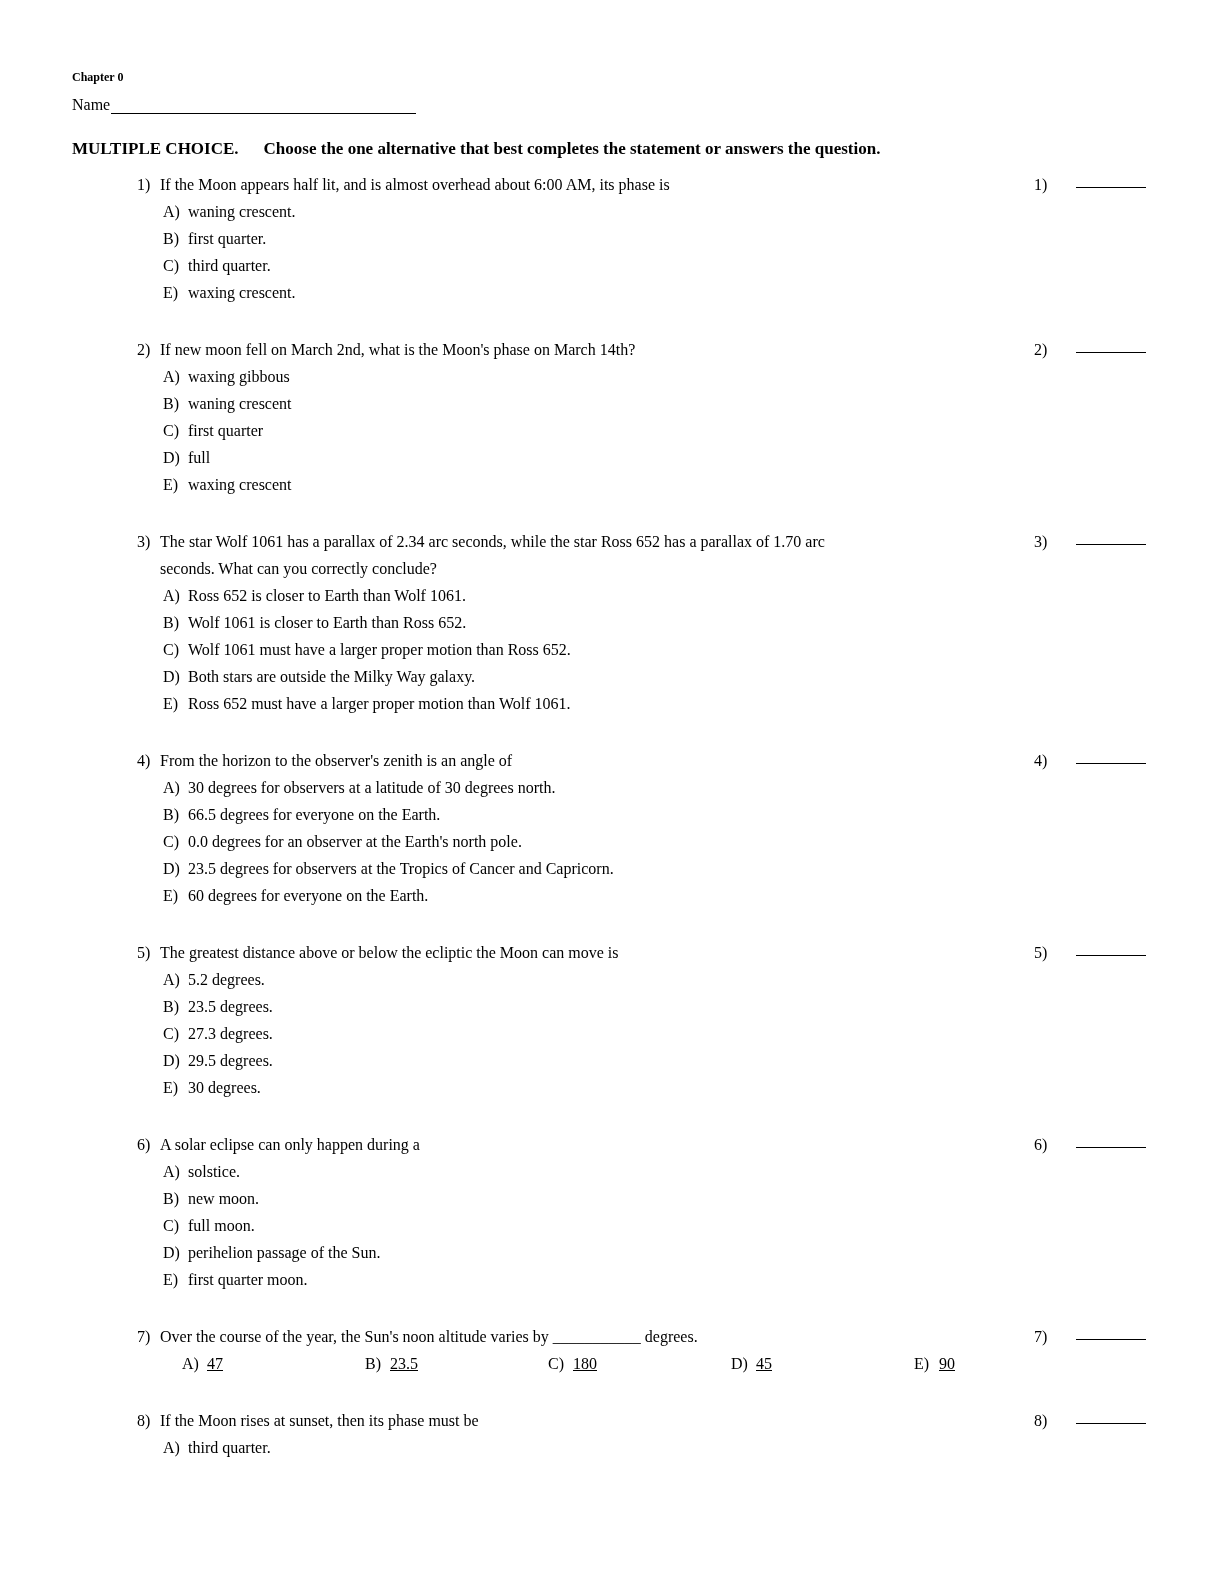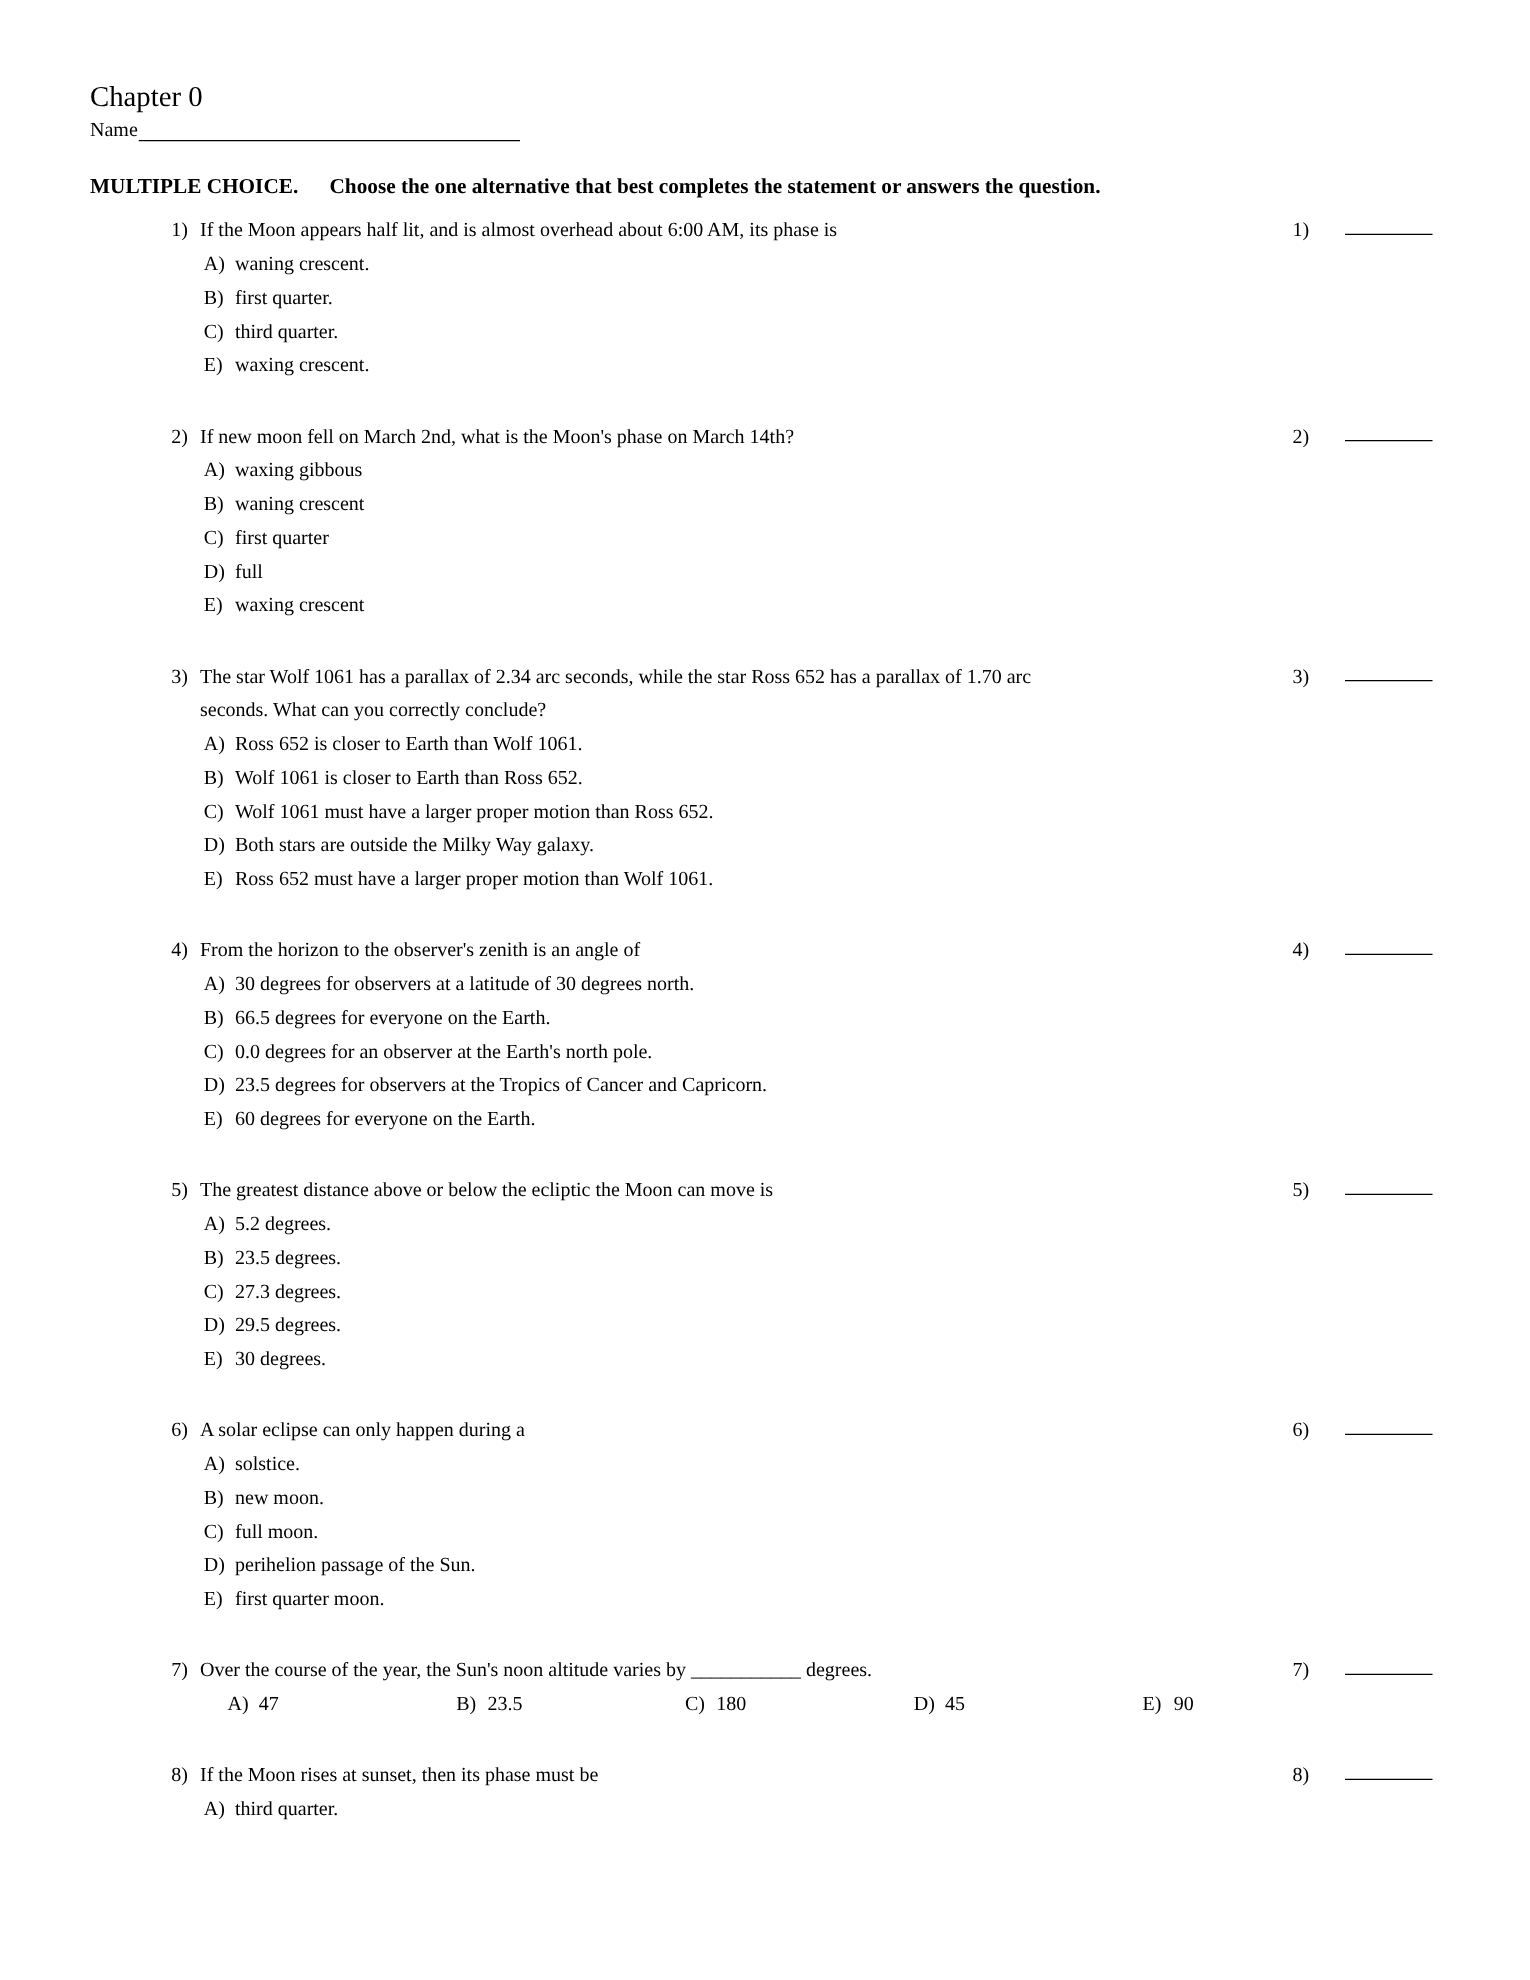--- a/index.html
+++ b/index.html
@@ -18,22 +18,22 @@
   }
   .page {
     box-sizing: border-box;
     width: 1224px;
     height: 1584px;
     padding: 64px 72px 0 72px;
     background: #ffffff;
     overflow: hidden;
   }
   .chapter-title {
-    font-weight: normal;
-    font-size: 23px;
+    font-weight: bold;
+    font-size: 12px;
   }
   .name-row {
     white-space: nowrap;
   }
   .name-line {
     display: inline-block;
     width: 305px;
     height: 1em;
     border-bottom: 1.4px solid #000;
     vertical-align: -4px;
@@ -74,20 +74,21 @@
   .options-col {
     margin-left: 26px;
   }
   .options-row {
     margin-left: 45px;
     display: flex;
   }
   .options-row .option {
     width: 183px;
     flex: 0 0 auto;
+    text-decoration: underline;
   }
   .options-row .option:last-child {
     width: auto;
   }
   .opt-letter {
     display: inline-block;
     width: 25px;
   }
   .q-answer {
     flex: 0 0 112px;

